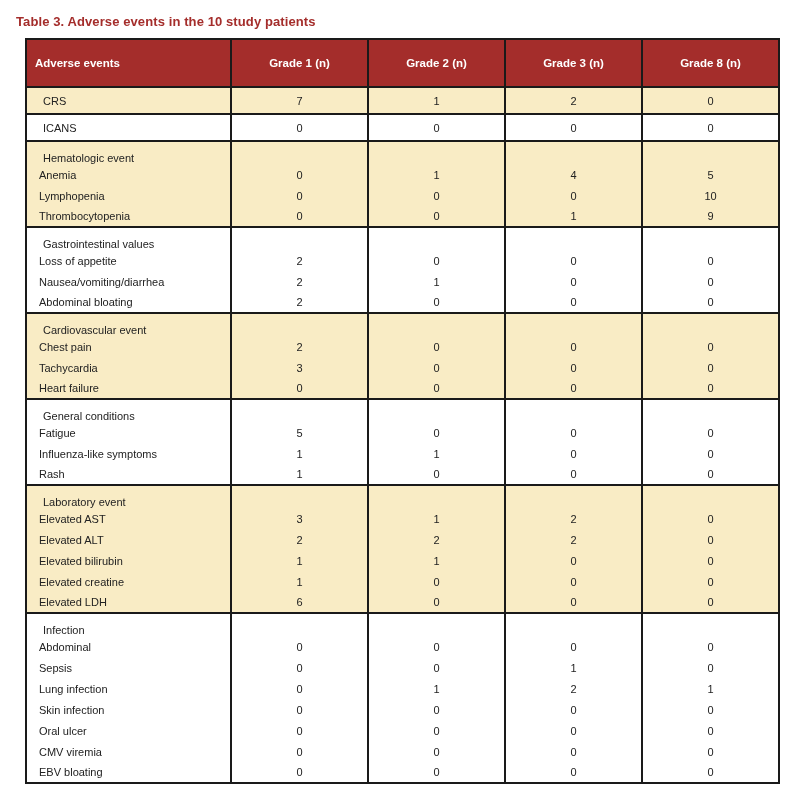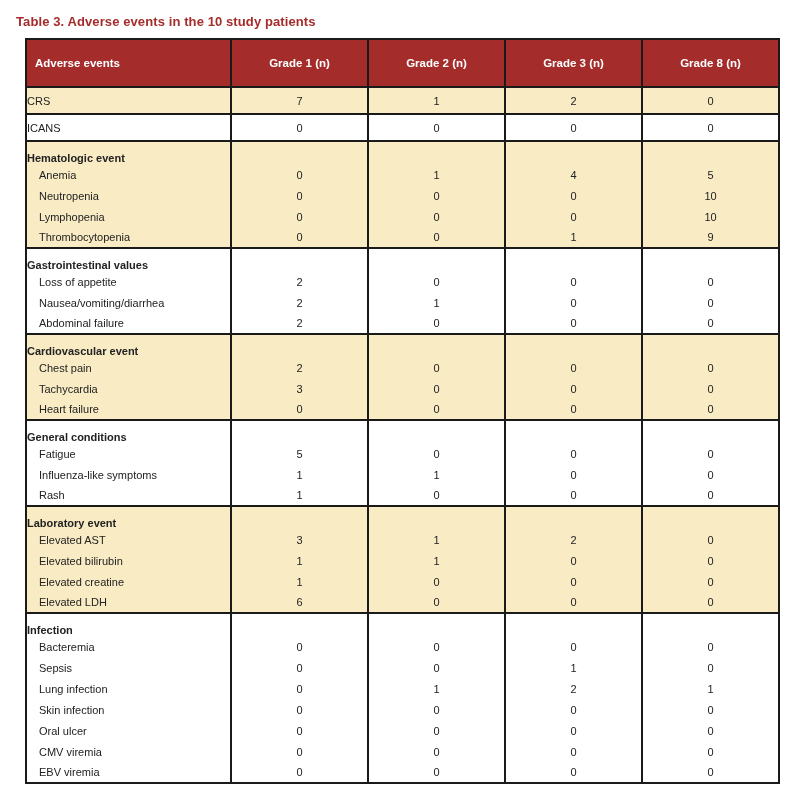--- a/index.html
+++ b/index.html
@@ -50,23 +50,23 @@
     font-size:11px;
     color:#222222;
     padding:0 4px;
   }
   tr.cream td{background:var(--cream);}
   tr.white td{background:var(--white);}
   tr.section-start td{border-top:2px solid var(--border);}
   tr.solo-row td{height:27px;}
   tr.section-header-row td{height:23px;padding-top:4px;vertical-align:bottom;}
   tr.item-row td{height:21px;}
-  td.name-cell{text-align:left;padding-left:0;}
+  td.name-cell{text-align:left;padding-left:16px;}
   td.name-cell.indent{padding-left:12px;}
-  td.section-label{font-weight:bold;}
+  td.section-label{font-weight:normal;}
   td.num-cell{text-align:center;}
 </style>
 </head>
 <body>
 
 <div class="page-title">Table 3. Adverse events in the 10 study patients</div>
 
 <table class="adverse-table">
   <colgroup>
     <col class="c-name">
@@ -107,27 +107,20 @@
         <td class="num-cell"></td>
       </tr>
       <tr class="cream item-row">
         <td class="name-cell indent">Anemia</td>
         <td class="num-cell">0</td>
         <td class="num-cell">1</td>
         <td class="num-cell">4</td>
         <td class="num-cell">5</td>
       </tr>
       <tr class="cream item-row">
-        <td class="name-cell indent">Neutropenia</td>
-        <td class="num-cell">0</td>
-        <td class="num-cell">0</td>
-        <td class="num-cell">0</td>
-        <td class="num-cell">10</td>
-      </tr>
-      <tr class="cream item-row">
         <td class="name-cell indent">Lymphopenia</td>
         <td class="num-cell">0</td>
         <td class="num-cell">0</td>
         <td class="num-cell">0</td>
         <td class="num-cell">10</td>
       </tr>
       <tr class="cream item-row">
         <td class="name-cell indent">Thrombocytopenia</td>
         <td class="num-cell">0</td>
         <td class="num-cell">0</td>
@@ -149,21 +142,21 @@
         <td class="num-cell">0</td>
       </tr>
       <tr class="white item-row">
         <td class="name-cell indent">Nausea/vomiting/diarrhea</td>
         <td class="num-cell">2</td>
         <td class="num-cell">1</td>
         <td class="num-cell">0</td>
         <td class="num-cell">0</td>
       </tr>
       <tr class="white item-row">
-        <td class="name-cell indent">Abdominal failure</td>
+        <td class="name-cell indent">Abdominal bloating</td>
         <td class="num-cell">2</td>
         <td class="num-cell">0</td>
         <td class="num-cell">0</td>
         <td class="num-cell">0</td>
       </tr>
       <tr class="section-header-row cream section-start">
         <td class="name-cell section-label">Cardiovascular event</td>
         <td class="num-cell"></td>
         <td class="num-cell"></td>
         <td class="num-cell"></td>
@@ -226,20 +219,27 @@
         <td class="num-cell"></td>
       </tr>
       <tr class="cream item-row">
         <td class="name-cell indent">Elevated AST</td>
         <td class="num-cell">3</td>
         <td class="num-cell">1</td>
         <td class="num-cell">2</td>
         <td class="num-cell">0</td>
       </tr>
       <tr class="cream item-row">
+        <td class="name-cell indent">Elevated ALT</td>
+        <td class="num-cell">2</td>
+        <td class="num-cell">2</td>
+        <td class="num-cell">2</td>
+        <td class="num-cell">0</td>
+      </tr>
+      <tr class="cream item-row">
         <td class="name-cell indent">Elevated bilirubin</td>
         <td class="num-cell">1</td>
         <td class="num-cell">1</td>
         <td class="num-cell">0</td>
         <td class="num-cell">0</td>
       </tr>
       <tr class="cream item-row">
         <td class="name-cell indent">Elevated creatine</td>
         <td class="num-cell">1</td>
         <td class="num-cell">0</td>
@@ -254,21 +254,21 @@
         <td class="num-cell">0</td>
       </tr>
       <tr class="section-header-row white section-start">
         <td class="name-cell section-label">Infection</td>
         <td class="num-cell"></td>
         <td class="num-cell"></td>
         <td class="num-cell"></td>
         <td class="num-cell"></td>
       </tr>
       <tr class="white item-row">
-        <td class="name-cell indent">Bacteremia</td>
+        <td class="name-cell indent">Abdominal</td>
         <td class="num-cell">0</td>
         <td class="num-cell">0</td>
         <td class="num-cell">0</td>
         <td class="num-cell">0</td>
       </tr>
       <tr class="white item-row">
         <td class="name-cell indent">Sepsis</td>
         <td class="num-cell">0</td>
         <td class="num-cell">0</td>
         <td class="num-cell">1</td>
@@ -296,20 +296,20 @@
         <td class="num-cell">0</td>
       </tr>
       <tr class="white item-row">
         <td class="name-cell indent">CMV viremia</td>
         <td class="num-cell">0</td>
         <td class="num-cell">0</td>
         <td class="num-cell">0</td>
         <td class="num-cell">0</td>
       </tr>
       <tr class="white item-row">
-        <td class="name-cell indent">EBV viremia</td>
+        <td class="name-cell indent">EBV bloating</td>
         <td class="num-cell">0</td>
         <td class="num-cell">0</td>
         <td class="num-cell">0</td>
         <td class="num-cell">0</td>
       </tr>
     </tbody>
 </table>
 
 </body></html>

